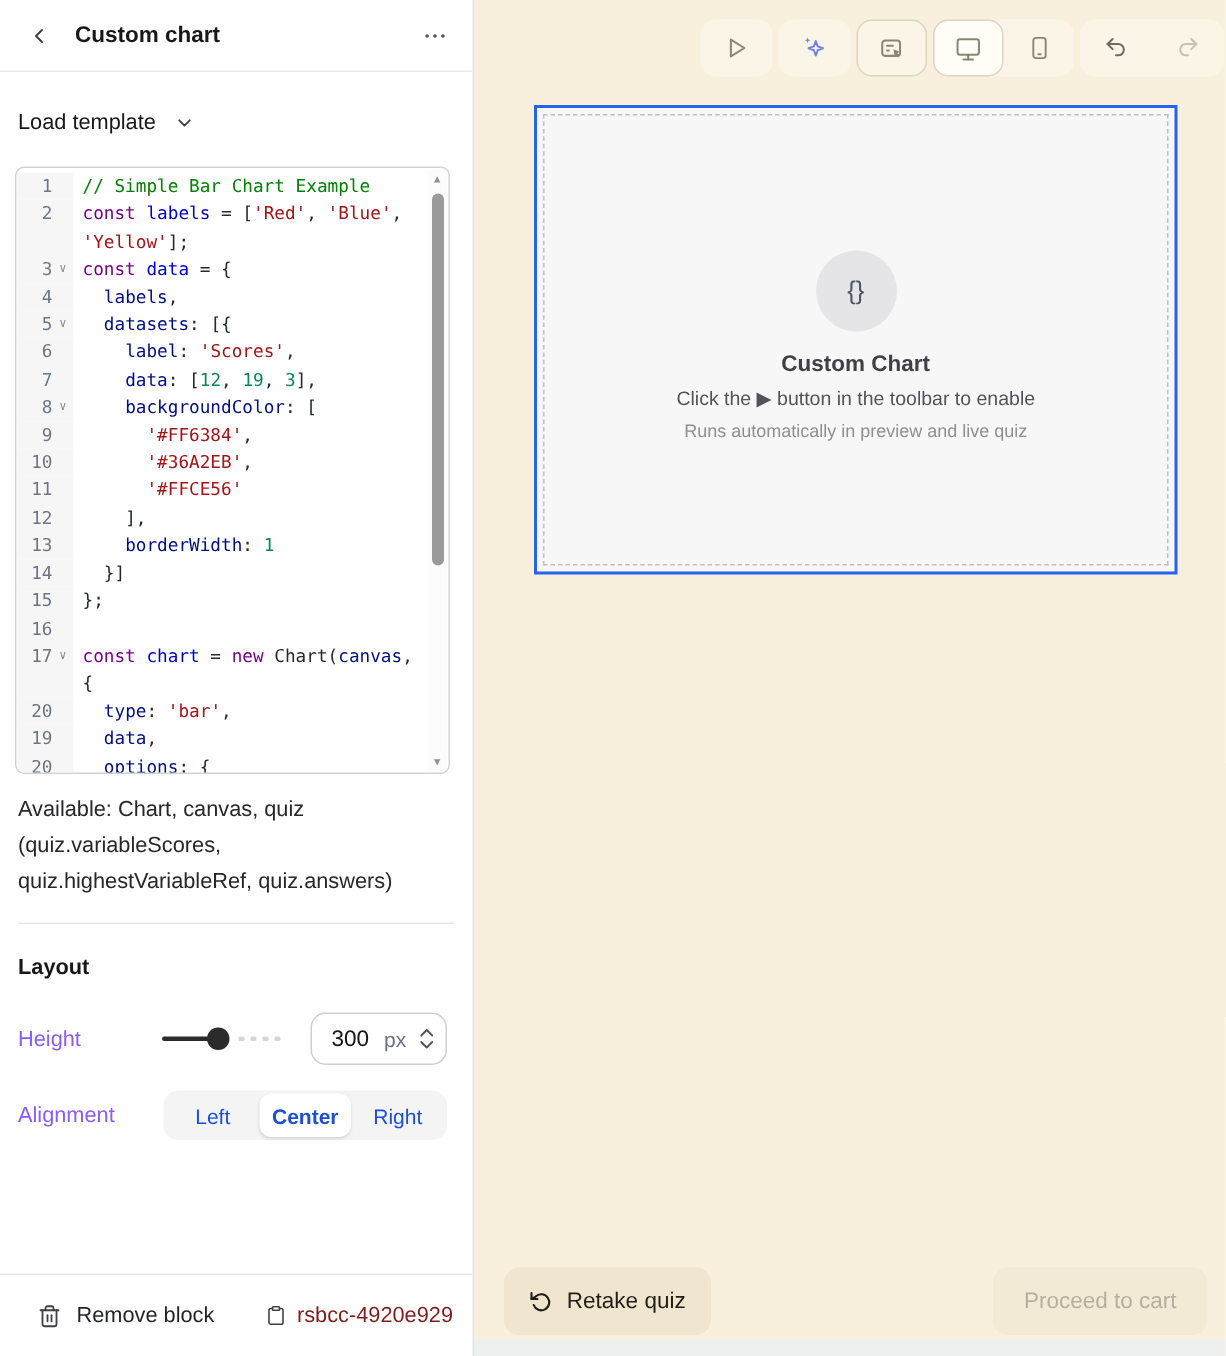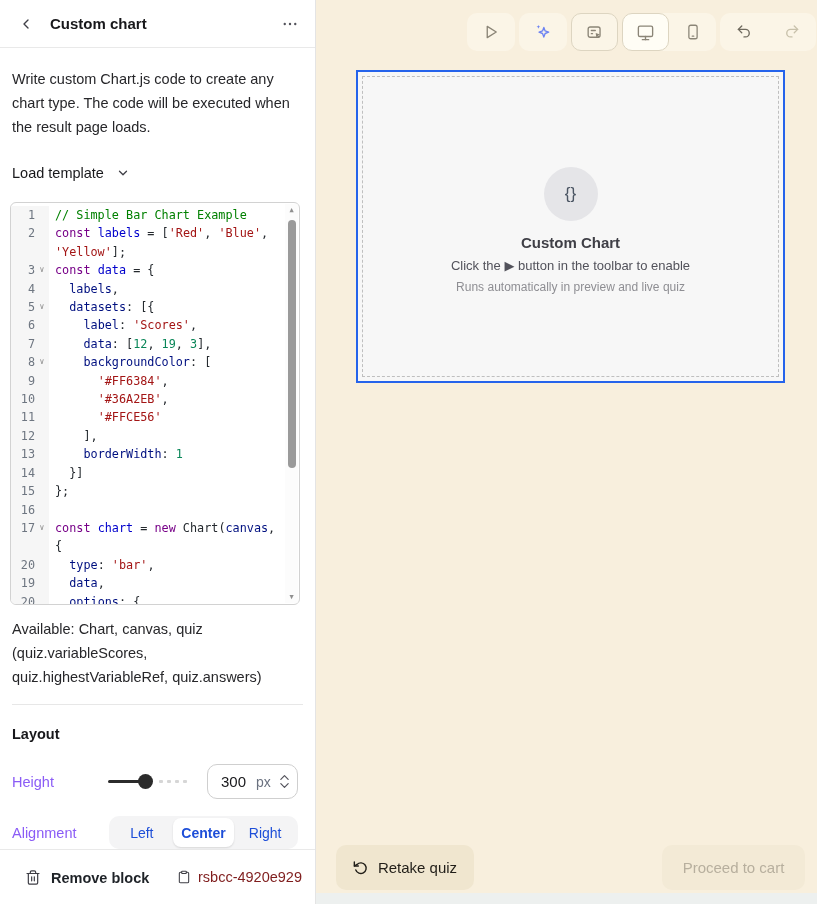--- a/index.html
+++ b/index.html
@@ -49,21 +49,21 @@
   .num-input { margin-left:auto; width:91px; height:35px; border:1px solid #cfcfcf; border-radius:10px; display:flex; align-items:center; padding:0 7px 0 13px; background:#fff; }
   .num-value { font-size:15px; color:#18181b; }
   .num-unit { font-size:14px; color:#6b7280; margin-left:10px; }
   .stepper { margin-left:auto; display:flex; flex-direction:column; align-items:center; gap:1px; color:#52525b; cursor:pointer; }
 
   .seg { margin-left:auto; width:189px; height:33px; background:#f4f4f5; border-radius:10px; display:flex; align-items:center; padding:2px; }
   .seg-btn { flex:1; height:29px; display:flex; align-items:center; justify-content:center; font-size:14px; color:#1d4ed8; border-radius:8px; cursor:pointer; }
   .seg-btn.active { background:#fff; font-weight:700; box-shadow:0 1px 2px rgba(0,0,0,0.12); }
 
   .lp-footer { margin-top:auto; flex:none; height:55px; border-top:1px solid #e9e9e9; display:flex; align-items:center; padding:0 13px 0 15px; }
-  .remove-btn { display:flex; align-items:flex-end; gap:10px; font-size:14.5px; color:#1f2328; cursor:pointer; padding:6px 8px 6px 10px;font-weight:bold; }
+  .remove-btn { display:flex; align-items:flex-start; gap:10px; font-size:14.5px; color:#1f2328; cursor:pointer; padding:6px 8px 6px 10px; }
   .block-id { margin-left:auto; display:flex; align-items:center; gap:7px; font-size:14.5px; color:#7f1d1d; cursor:pointer; }
   .remove-btn svg, .block-id svg { color:#3f3f46; }
 
   
   .right { position:relative; flex:1; height:904px; background:#f8efdd; overflow:hidden; }
   .toolbar { position:absolute; top:13px; left:151px; display:flex; gap:4px; height:38px; }
   .tb-btn { height:38px; border-radius:10px; background:#fbf5e7; display:flex; align-items:center; justify-content:center; color:#8b8577; cursor:pointer; }
   .tb-single { width:48px; }
   .tb-outlined { width:47px; border:1px solid #ddd5c1; }
   .tb-group { height:38px; border-radius:10px; background:#fbf5e7; display:flex; align-items:center; }
@@ -106,21 +106,20 @@
         <svg width="18" height="18" viewBox="0 0 24 24" fill="currentColor">
             <circle cx="5" cy="12" r="1.6"></circle>
             <circle cx="12" cy="12" r="1.6"></circle>
             <circle cx="19" cy="12" r="1.6"></circle>
           </svg>
       </span>
     </div>
   </div>
 
   <div class="lp-body">
-    <div class="desc">Write custom Chart.js code to create any chart type. The code will be executed when the result page loads.</div>
 
     <div class="load-template">
       <span>Load template</span>
       <span>
         <svg width="14" height="14" viewBox="0 0 24 24" fill="none" stroke="currentColor" stroke-width="2.2" stroke-linecap="round" stroke-linejoin="round">
             <path d="M6 9l6 6 6-6"></path>
           </svg>
       </span>
     </div>
 

